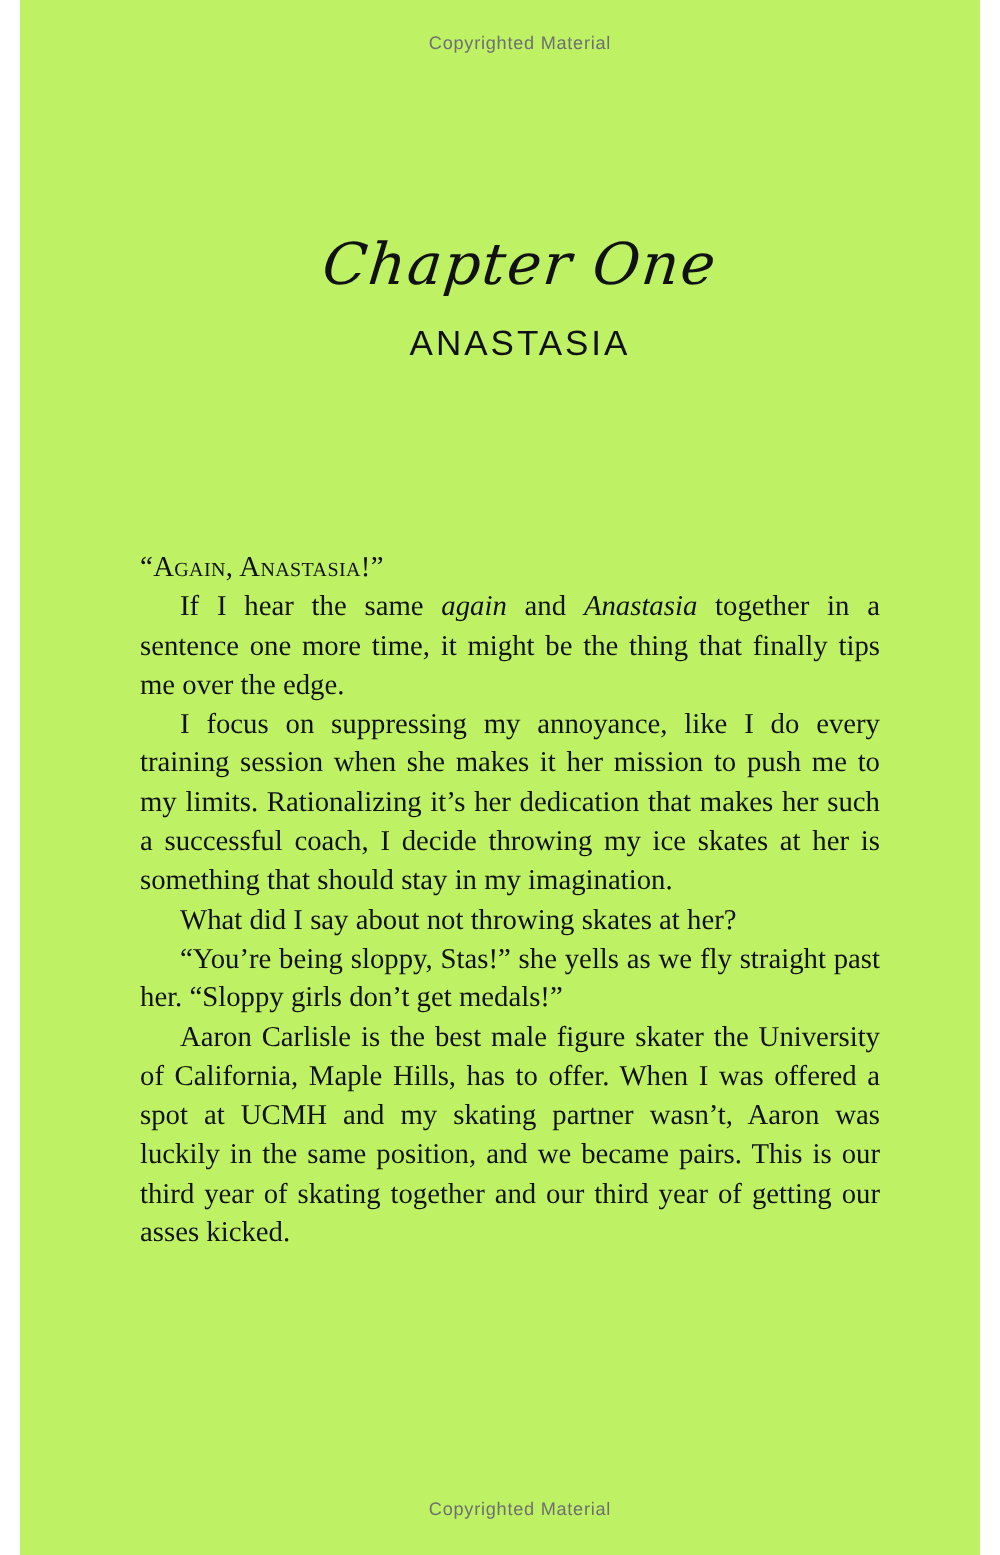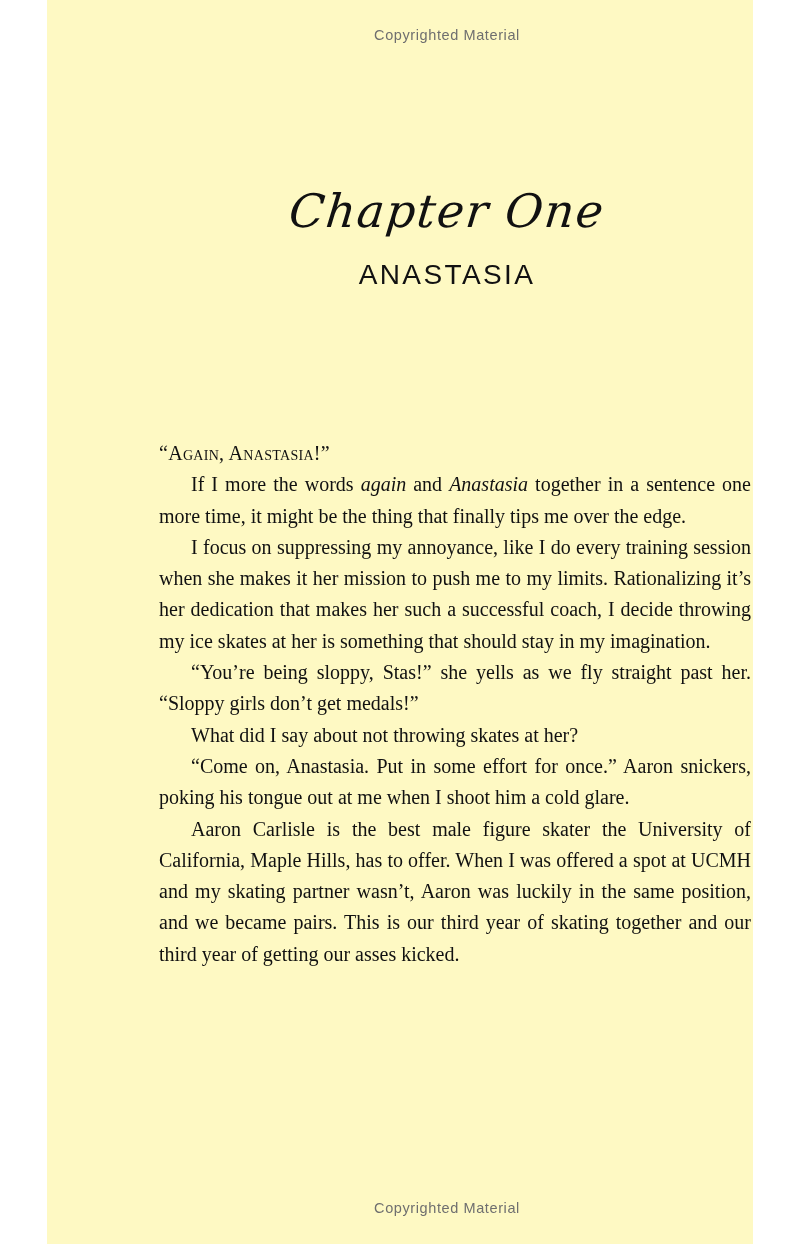--- a/index.html
+++ b/index.html
@@ -2,23 +2,23 @@
 <html><head>
 <meta charset="utf-8">
 <style>
   html, body {
     margin: 0;
     padding: 0;
     background: #ffffff;
   }
   .page {
     position: relative;
-    width: 706px;
+    width: 768px;
     height: 1244px;
-    background: #fef9c3;
+    background: #bef264;
     margin: 0 auto;
     overflow: hidden;
     font-family: "Liberation Serif", serif;
     color: #111111;
   }
   .watermark {
     position: absolute;
     left: 0;
     width: 800px;
     text-align: center;
@@ -50,24 +50,24 @@
   .chapter-sub {
     margin-top: 22px;
     font-family: "Liberation Sans", sans-serif;
     font-size: 28px;
     letter-spacing: 2.4px;
     color: #111111;
   }
 
   .body-text {
     position: absolute;
-    left: 112px;
+    left: 96px;
     top: 438px;
     width: 592px;
-    font-size: 20px;
+    font-size: 23px;
     line-height: 31.3px;
     text-align: justify;
     text-justify: inter-word;
     color: #111111;
   }
   .body-text p {
     margin: 0;
   }
   .body-text p.indent {
     text-indent: 32px;
@@ -86,23 +86,22 @@
 
   <div class="watermark watermark-top">Copyrighted Material</div>
 
   <div class="chapter-head">
     <div class="chapter-script">Chapter One</div>
     <div class="chapter-sub">ANASTASIA</div>
   </div>
 
   <div class="body-text">
     <p class="smallcaps-line">“Again, Anastasia!”</p>
-    <p class="indent"><span>If I more the words </span><em>again</em><span> and </span><em>Anastasia</em><span> together in a sentence one more time, it might be the thing that finally tips me over the edge.</span></p>
+    <p class="indent"><span>If I hear the same </span><em>again</em><span> and </span><em>Anastasia</em><span> together in a sentence one more time, it might be the thing that finally tips me over the edge.</span></p>
     <p class="indent">I focus on suppressing my annoyance, like I do every training session when she makes it her mission to push me to my limits. Rationalizing it’s her dedication that makes her such a successful coach, I decide throwing my ice skates at her is something that should stay in my imagination.</p>
+    <p class="indent">What did I say about not throwing skates at her?</p>
     <p class="indent">“You’re being sloppy, Stas!” she yells as we fly straight past her. “Sloppy girls don’t get medals!”</p>
-    <p class="indent">What did I say about not throwing skates at her?</p>
-    <p class="indent">“Come on, Anastasia. Put in some effort for once.” Aaron snickers, poking his tongue out at me when I shoot him a cold glare.</p>
     <p class="indent">Aaron Carlisle is the best male figure skater the University of California, Maple Hills, has to offer. When I was offered a spot at UCMH and my skating partner wasn’t, Aaron was luckily in the same position, and we became pairs. This is our third year of skating together and our third year of getting our asses kicked.</p>
   </div>
 
   <div class="watermark watermark-bottom">Copyrighted Material</div>
 
 </div>
 
 </body></html>

